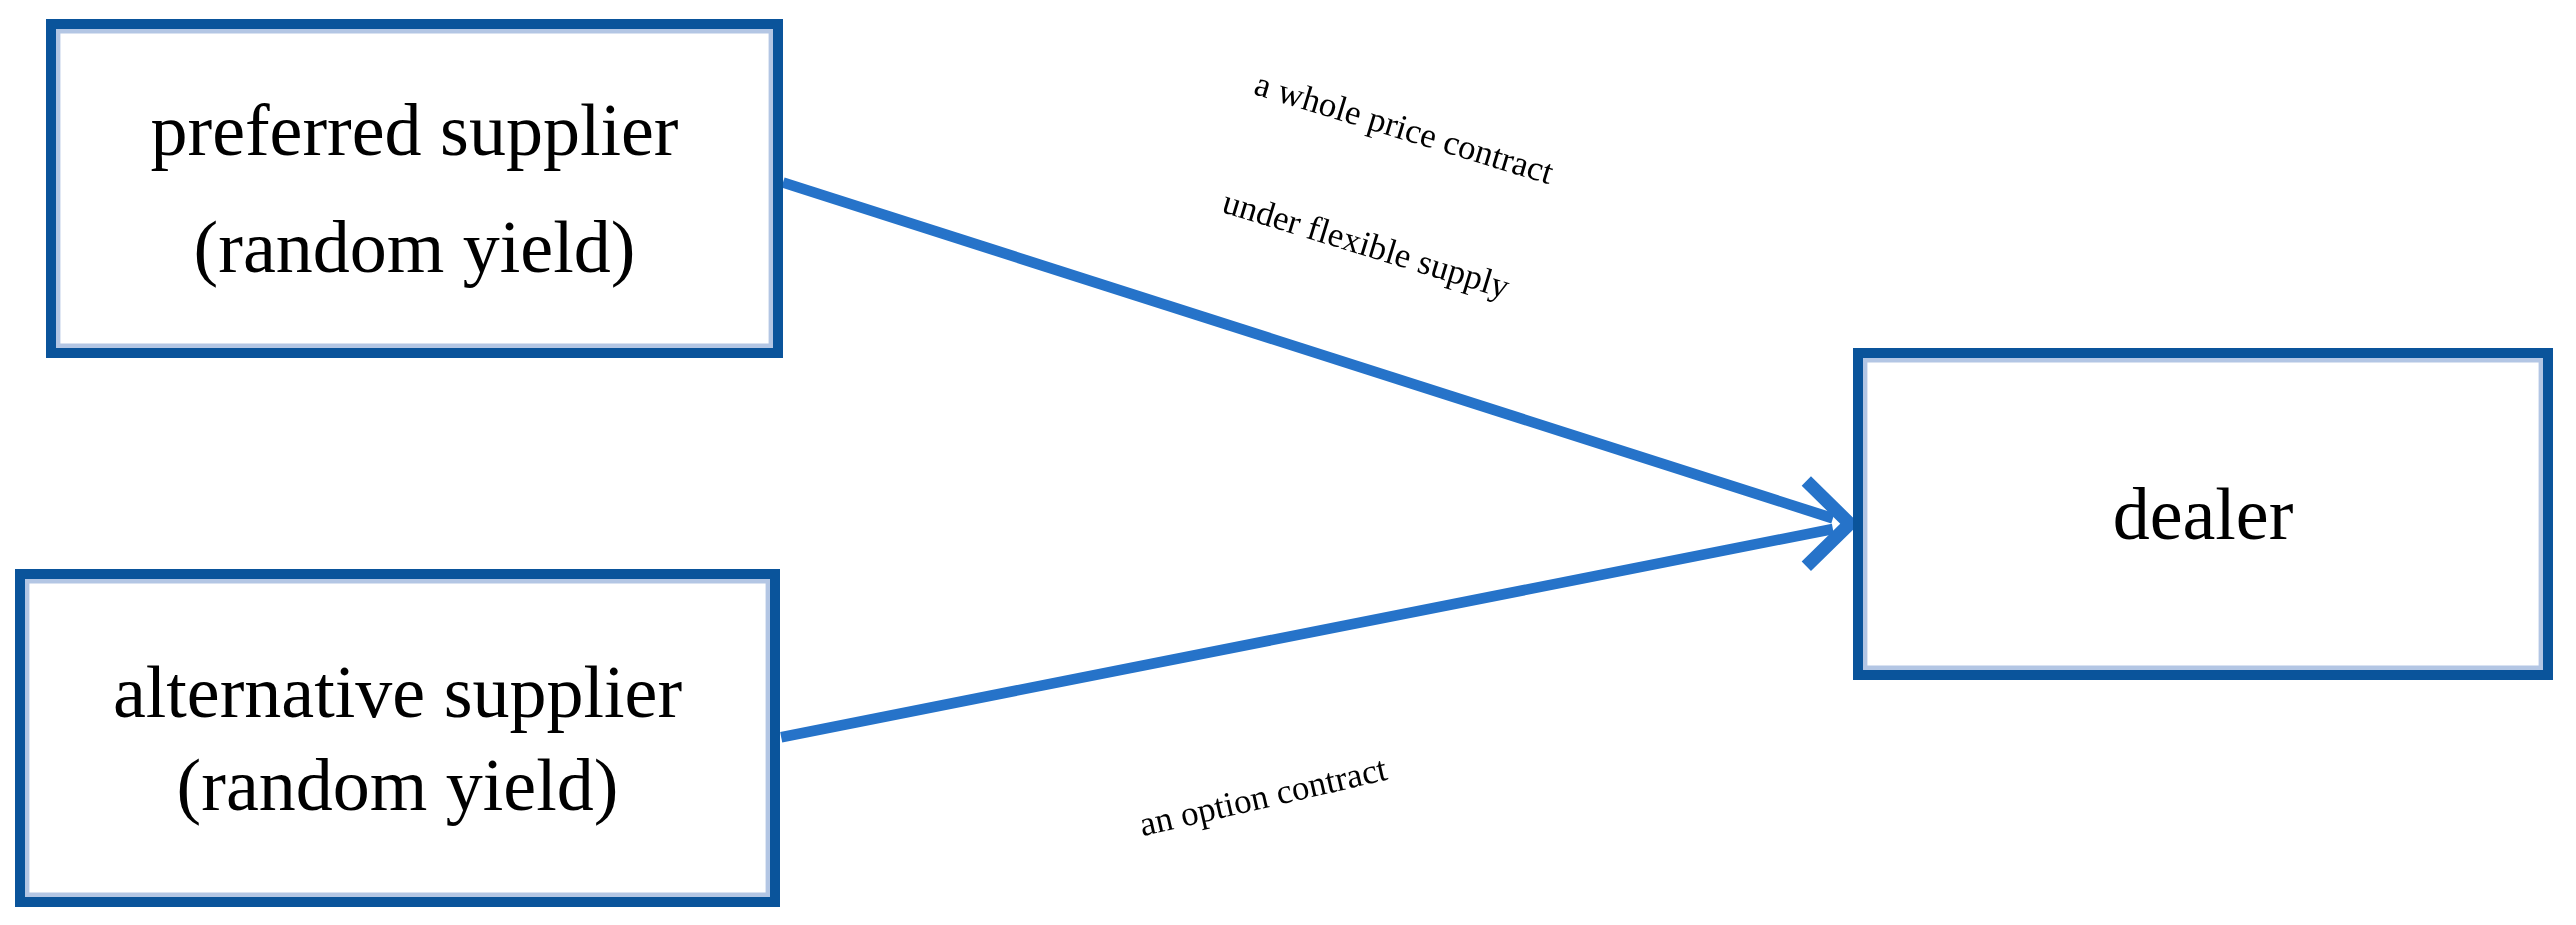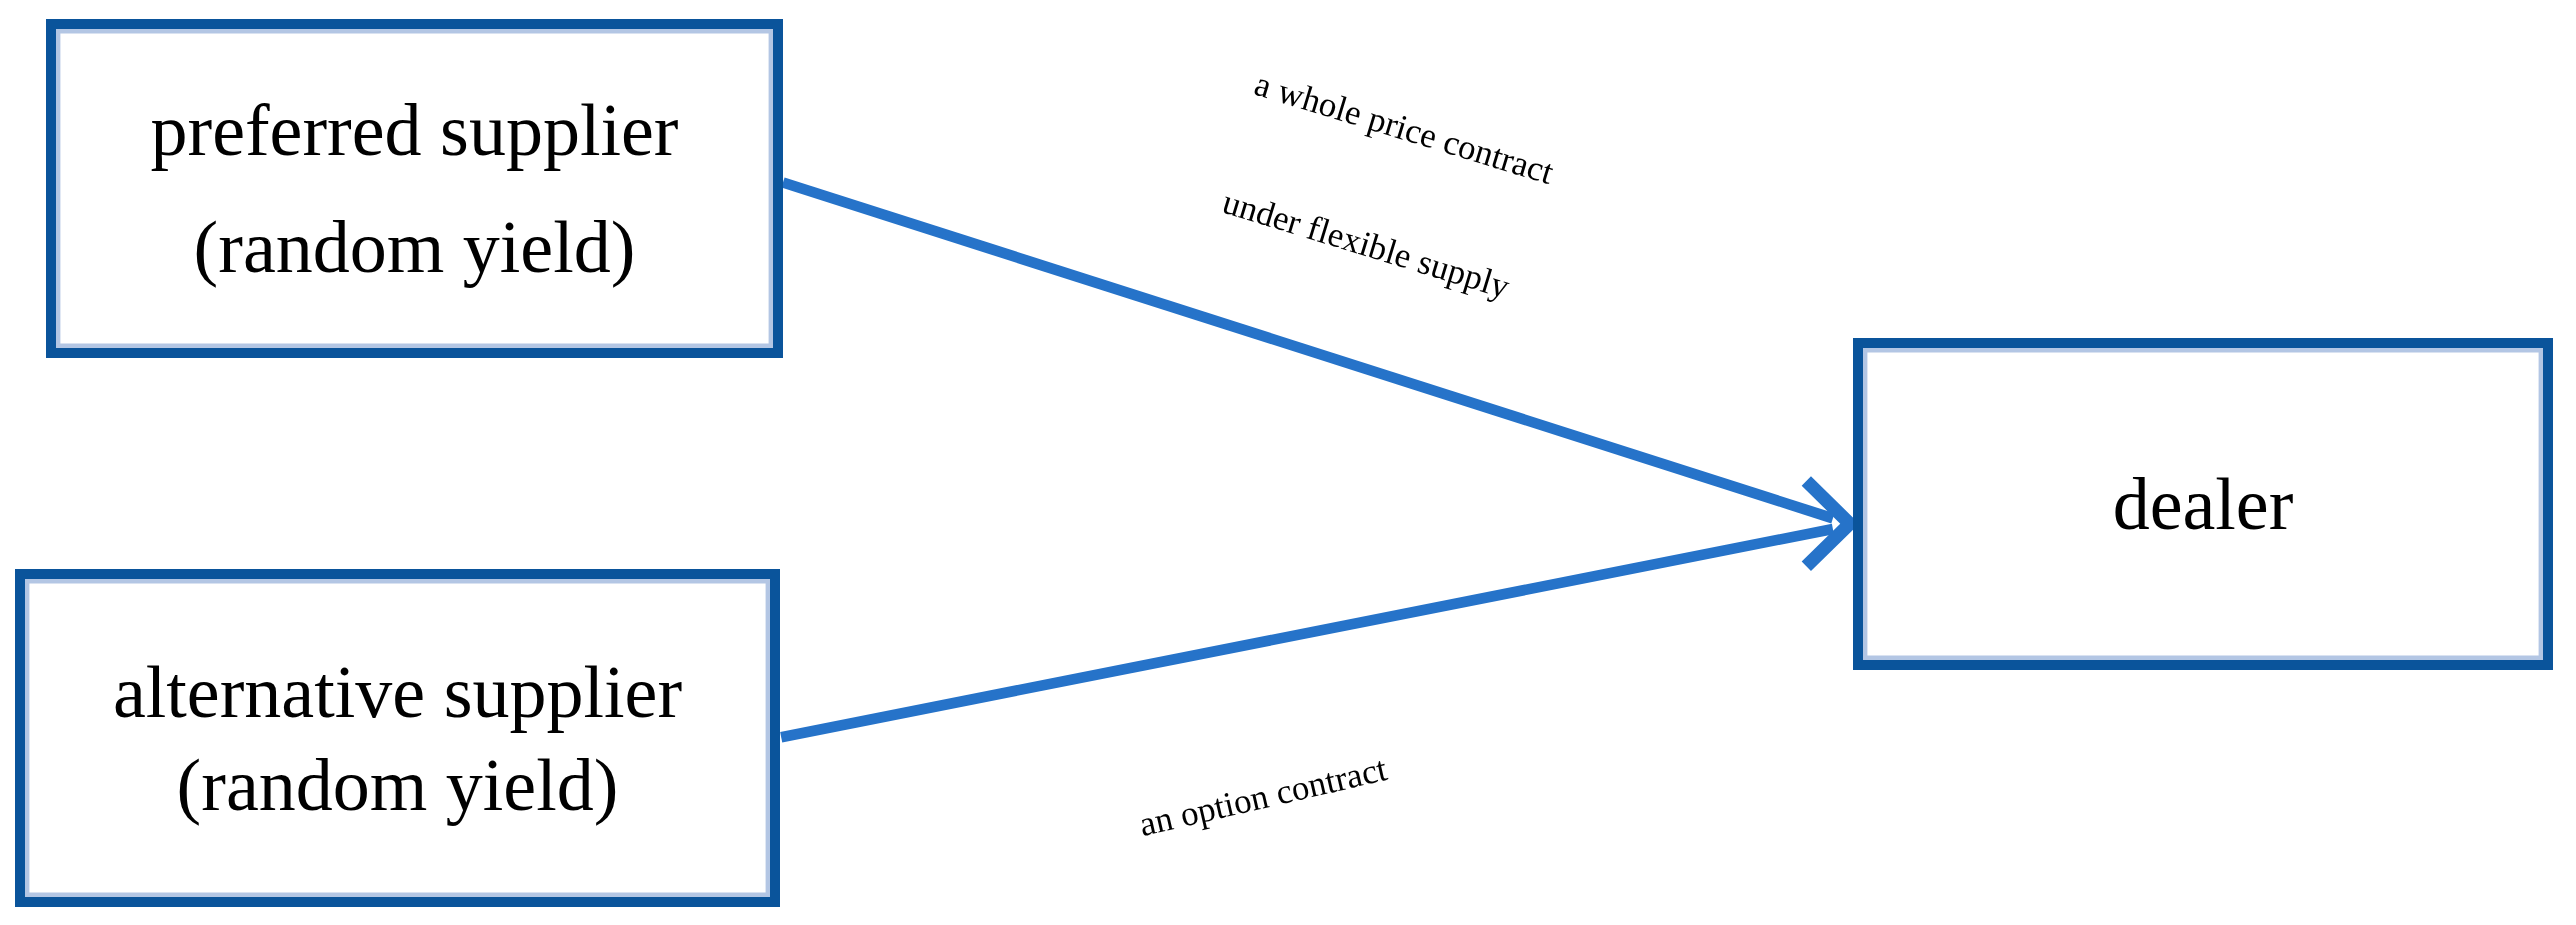--- a/index.html
+++ b/index.html
@@ -61,21 +61,21 @@
   }
   #node-alternative {
     left: 15px;
     top: 569px;
     width: 765px;
     height: 338px;
     gap: 19px;
   }
   #node-dealer {
     left: 1853px;
-    top: 338px;
+    top: 348px;
     width: 700px;
     height: 332px;
     gap: 50px;
   }
   .edge-label {
     position: absolute;
     font-size: 35px;
     line-height: 1.0;
     white-space: nowrap;
     transform-origin: left top;

